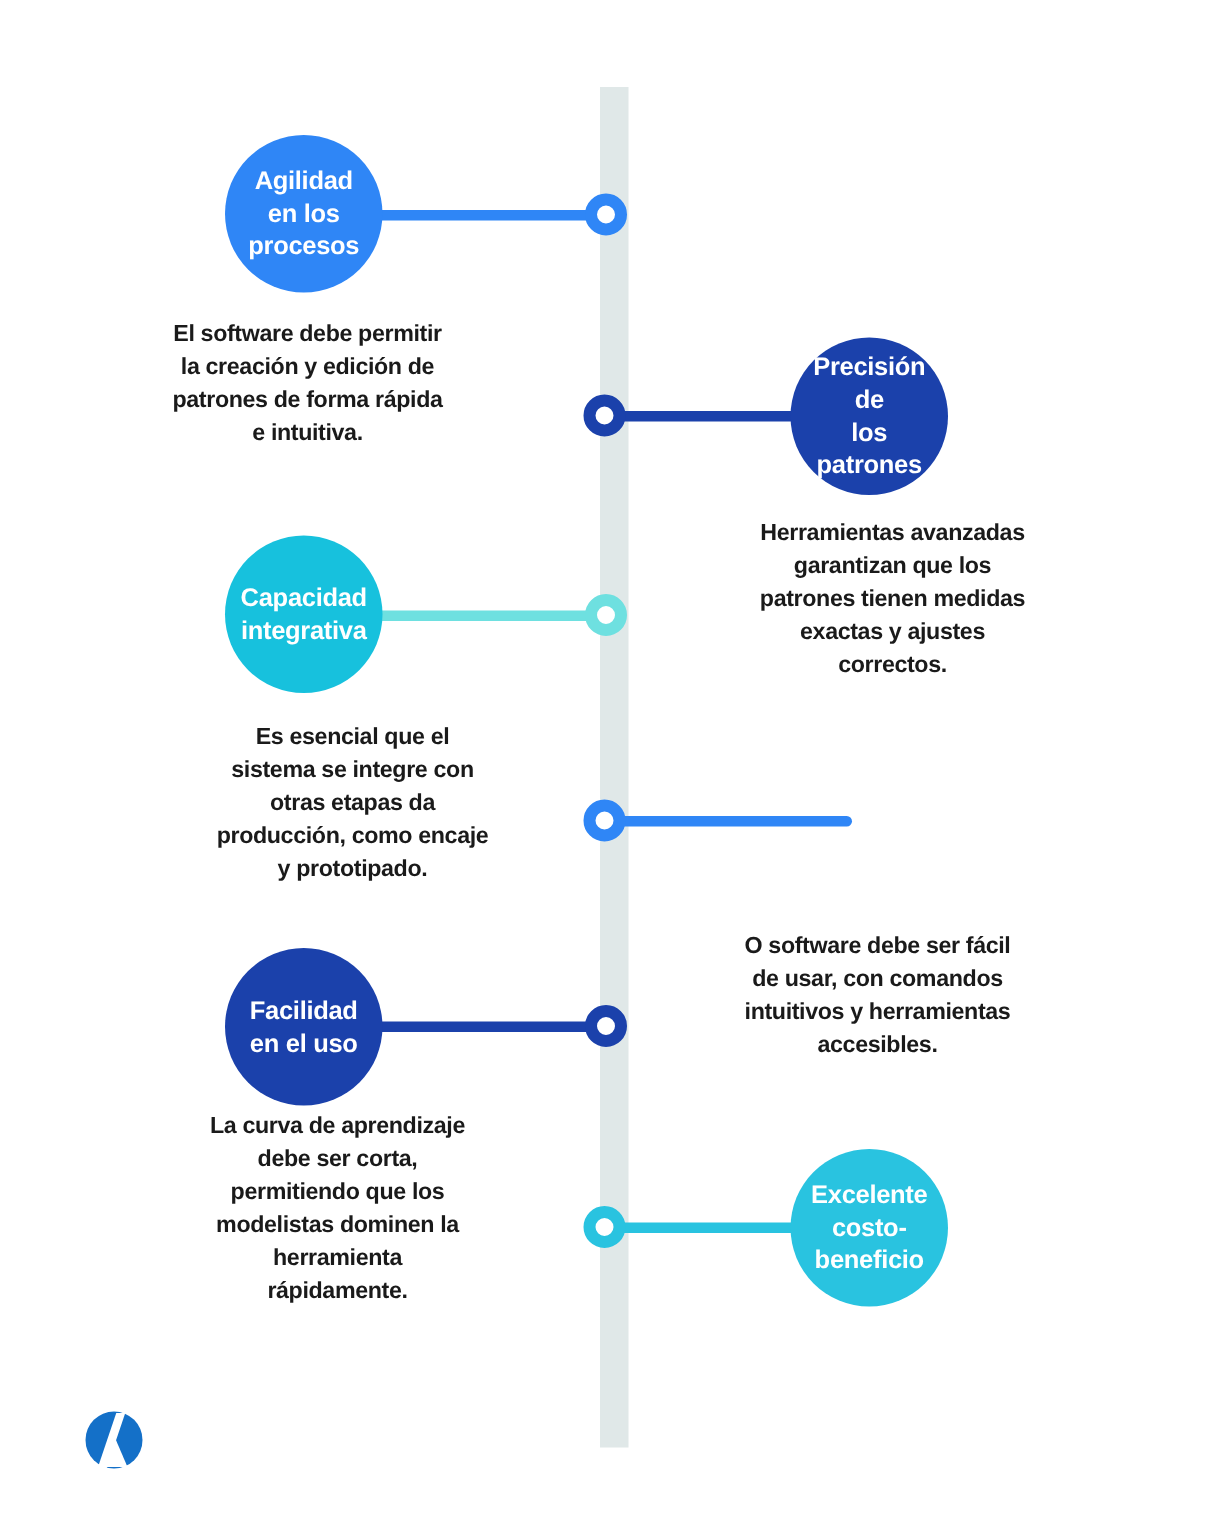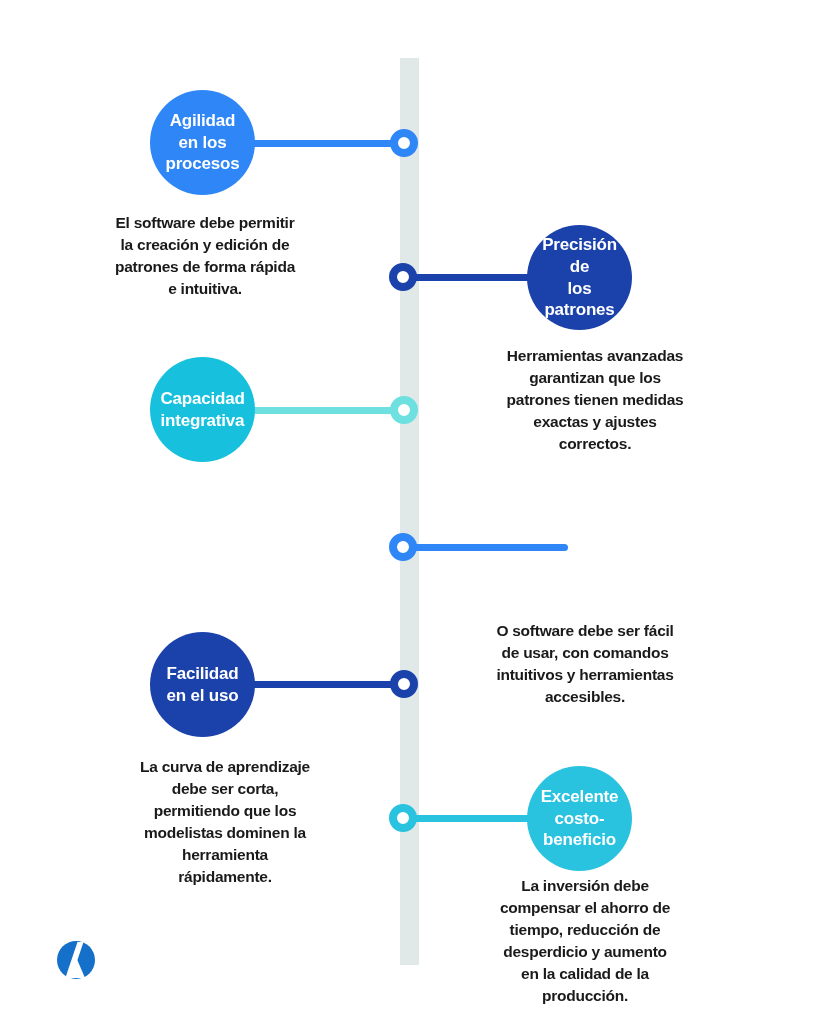--- a/index.html
+++ b/index.html
@@ -116,54 +116,53 @@
 patrones tienen medidas
 exactas y ajustes
 correctos.</div>
 
   <div class="connector" style="left:250px; top:407px; width:160px; background:#6ee0e0;"></div>
   <div class="node-ring" style="left:390px; top:396px; border-color:#6ee0e0;"></div>
   <div class="bubble" style="left:150px; top:357px; background:#17c1dd;">
     <span style="white-space:pre-line;">Capacidad
 integrativa</span>
   </div>
+  <div class="desc" style="left:90px; top:481px; width:290px;">Es esencial que el
+sistema se integre con
+otras etapas da
+producción, como encaje
+y prototipado.</div>
 
   <div class="connector" style="left:408px; top:544px; width:160px; background:#2f86f6;"></div>
   <div class="node-ring" style="left:389px; top:533px; border-color:#2f86f6;"></div>
   <div class="desc" style="left:440px; top:620px; width:290px;">O software debe ser fácil
 de usar, con comandos
 intuitivos y herramientas
 accesibles.</div>
 
   <div class="connector" style="left:250px; top:681px; width:160px; background:#1b41ab;"></div>
   <div class="node-ring" style="left:390px; top:670px; border-color:#1b41ab;"></div>
   <div class="bubble" style="left:150px; top:632px; background:#1b41ab;">
     <span style="white-space:pre-line;">Facilidad
 en el uso</span>
   </div>
-  <div class="desc" style="left:80px; top:756px; width:290px;">La curva de aprendizaje
+  <div class="desc" style="left:80px; top:740px; width:290px;">La curva de aprendizaje
 debe ser corta,
 permitiendo que los
 modelistas dominen la
 herramienta
 rápidamente.</div>
 
   <div class="connector" style="left:408px; top:815px; width:160px; background:#29c3e0;"></div>
   <div class="node-ring" style="left:389px; top:804px; border-color:#29c3e0;"></div>
   <div class="bubble" style="left:527px; top:766px; background:#29c3e0;">
     <span style="white-space:pre-line;">Excelente
 costo-
 beneficio</span>
   </div>
-  <div class="desc" style="left:440px; top:875px; width:290px;">La inversión debe
-compensar el ahorro de
-tiempo, reducción de
-desperdicio y aumento
-en la calidad de la
-producción.</div>
 
   <div class="logo">
     <svg viewBox="0 0 46 46" width="46" height="46">
       <defs>
         <mask id="logo-mask">
           <rect x="0" y="0" width="46" height="46" fill="#fff"></rect>
           <polygon points="24.5,5 30.5,5 18,42 12,42" fill="#000"></polygon>
           <polygon points="23,20 32,41 14,41" fill="#000"></polygon>
         </mask>
       </defs>

